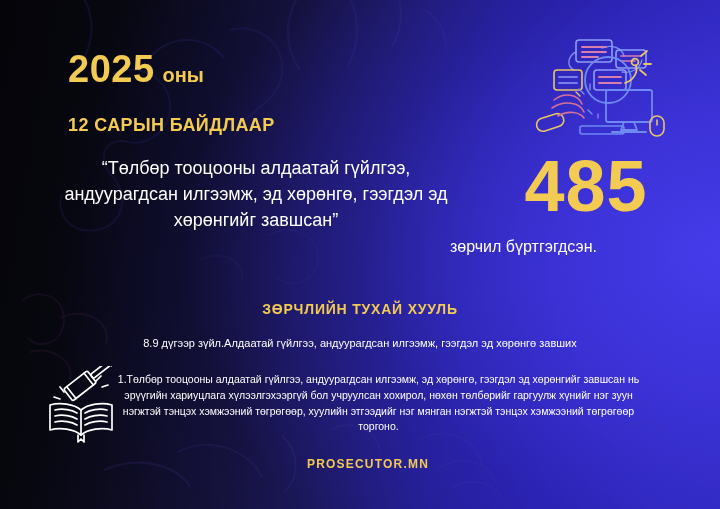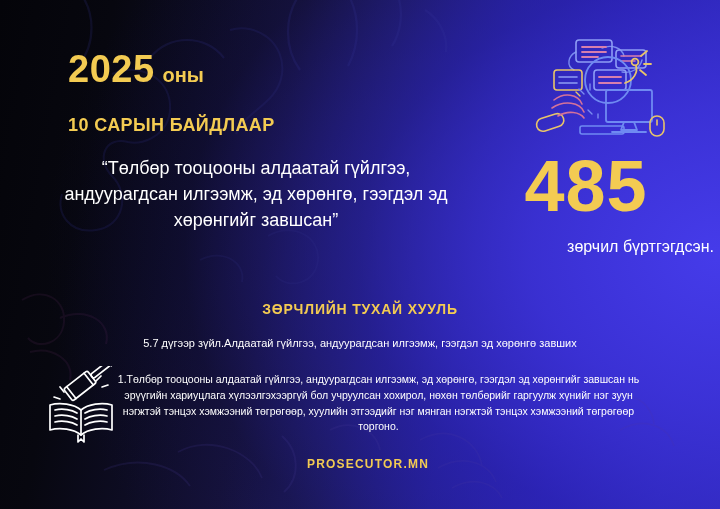--- a/index.html
+++ b/index.html
@@ -41,21 +41,21 @@
   }
 
   
   .stat-num{
     position:absolute;left:462px;top:150px;width:248px;
     text-align:center;color:#F3CB52;
     font-size:72px;font-weight:bold;line-height:1;letter-spacing:1px;
   }
   .stat-label{
     position:absolute;left:450px;top:238px;width:264px;
-    text-align:right;color:#ffffff;font-size:16px;
+    text-align:left;color:#ffffff;font-size:16px;
   }
 
   
   .law-title{
     position:absolute;left:0;top:301px;width:720px;
     text-align:center;color:#F3CB52;
     font-size:14px;font-weight:bold;letter-spacing:0.8px;
   }
   .law-article{
     position:absolute;left:60px;top:336px;width:600px;
@@ -212,29 +212,29 @@
       <g stroke="#e8c46a" stroke-width="1.4">
         <path d="M56 68 l-4 -4"></path>
       </g>
     </svg>
   </div>
 
   <div class="year-line">
     <span class="year-num">2025</span><span class="year-suffix">оны</span>
   </div>
 
-  <div class="month-line">10 САРЫН БАЙДЛААР</div>
+  <div class="month-line">12 САРЫН БАЙДЛААР</div>
 
   <div class="quote">“Төлбөр тооцооны алдаатай гүйлгээ, андуурагдсан илгээмж, эд хөрөнгө, гээгдэл эд хөрөнгийг завшсан”</div>
 
   <div class="stat-num">485</div>
   <div class="stat-label">зөрчил бүртгэгдсэн.</div>
 
   <div class="law-title">ЗӨРЧЛИЙН ТУХАЙ ХУУЛЬ</div>
-  <div class="law-article">5.7 дүгээр зүйл.Алдаатай гүйлгээ, андуурагдсан илгээмж, гээгдэл эд хөрөнгө завших</div>
+  <div class="law-article">8.9 дүгээр зүйл.Алдаатай гүйлгээ, андуурагдсан илгээмж, гээгдэл эд хөрөнгө завших</div>
   <div class="law-body">1.Төлбөр тооцооны алдаатай гүйлгээ, андуурагдсан илгээмж, эд хөрөнгө, гээгдэл эд хөрөнгийг завшсан нь эрүүгийн хариуцлага хүлээлгэхээргүй бол учруулсан хохирол, нөхөн төлбөрийг гаргуулж хүнийг нэг зуун нэгжтэй тэнцэх хэмжээний төгрөгөөр, хуулийн этгээдийг нэг мянган нэгжтэй тэнцэх хэмжээний төгрөгөөр торгоно.</div>
 
   <div class="gavel-icon">
     <svg viewBox="0 0 86 78" xmlns="http://www.w3.org/2000/svg" fill="none" stroke="#ffffff" stroke-width="1.7" stroke-linecap="round" stroke-linejoin="round">
 
       <g transform="rotate(-38 44 24)">
         <rect x="30" y="12" width="30" height="15" rx="2"></rect>
         <path d="M34 12 v15"></path>
           <path d="M56 12 v15"></path>
 

